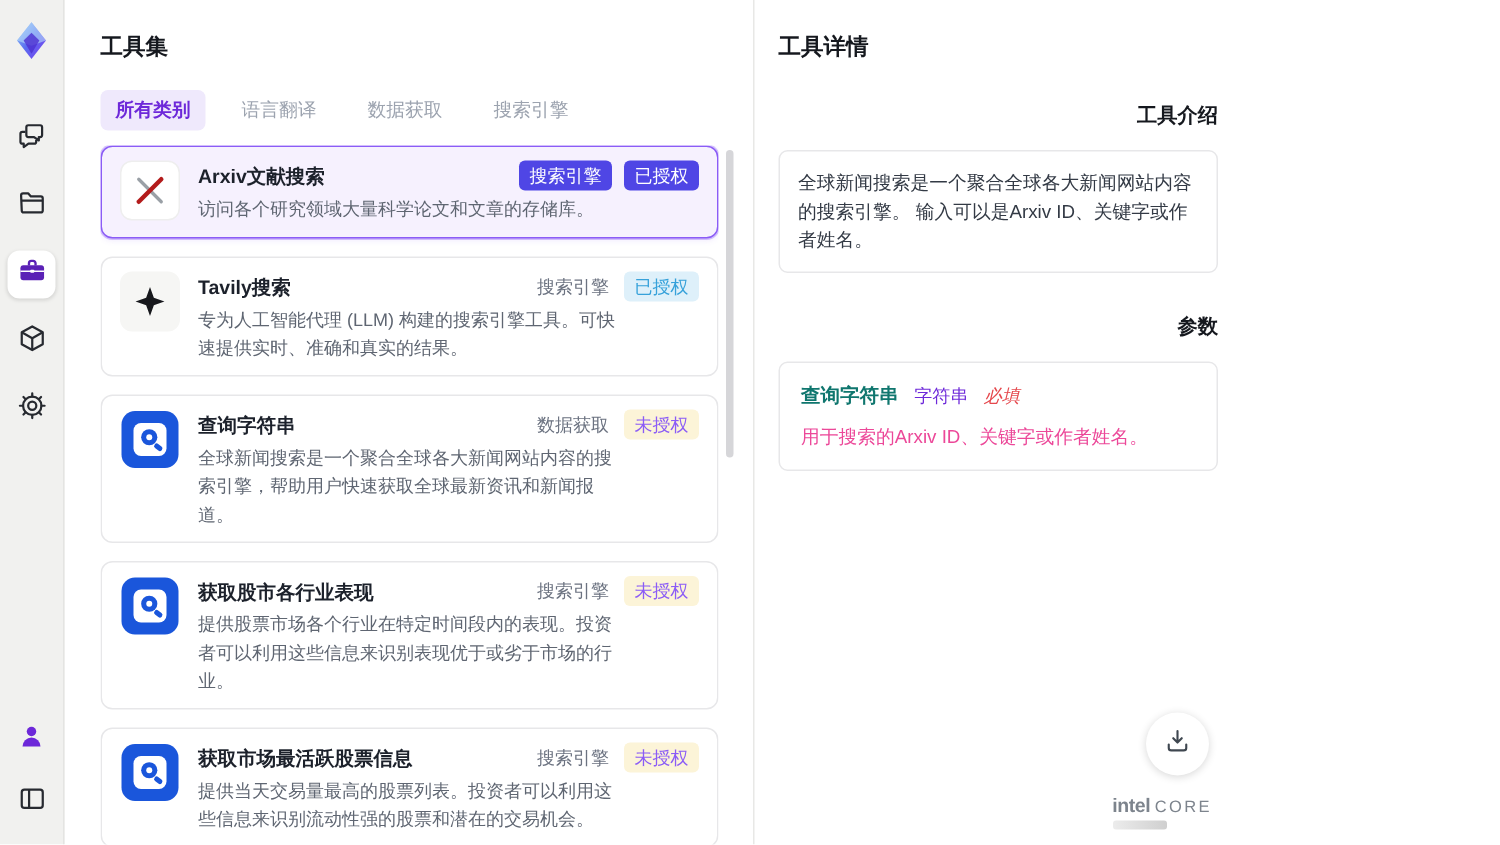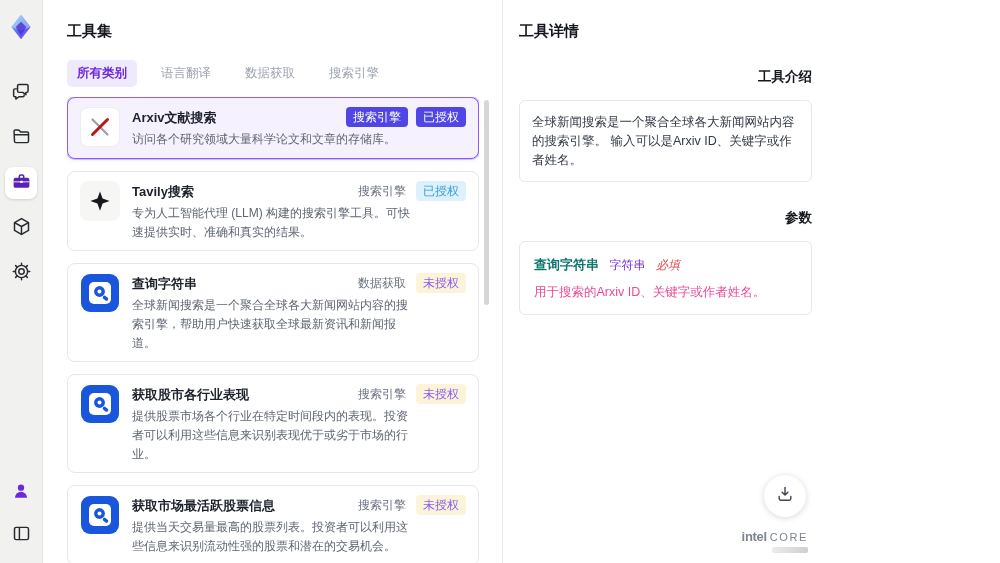--- a/index.html
+++ b/index.html
@@ -74,21 +74,21 @@
   .param-name { font-size:13px; font-weight:700; color:#0f766e; }
   .param-type { font-size:12px; color:#6d28d9; margin-left:6px; }
   .param-req { font-size:12px; color:#e5484d; margin-left:6px;font-style:italic; }
   .param-desc { font-size:12.5px; color:#ec4899; margin-top:10px; }
 
   .fab {
     position:absolute; right:26px; bottom:46px; width:42px; height:42px; border-radius:50%;
     background:#fff; box-shadow:0 1px 6px rgba(0,0,0,.16);
     display:flex; align-items:center; justify-content:center; cursor:pointer;
   }
-  .brand { position:absolute; right:24px; bottom:10px; display:flex; flex-direction:column; align-items:flex-end; }
+  .brand { position:absolute; right:24px; bottom:10px; display:flex; flex-direction:column; }
   .brand-text { font-size:13px; color:#7d848d; }
   .intel { font-weight:700; letter-spacing:-0.3px; margin-right:3px; }
   .core { text-transform:uppercase; letter-spacing:1.6px; font-size:11px; }
   .ultra-bar { width:36px; height:6px; border-radius:2px; background:linear-gradient(90deg,#ececec,#cfcfcf); margin-top:3px; }
 </style>
 </head>
 <body>
 
 <div class="app">
 

